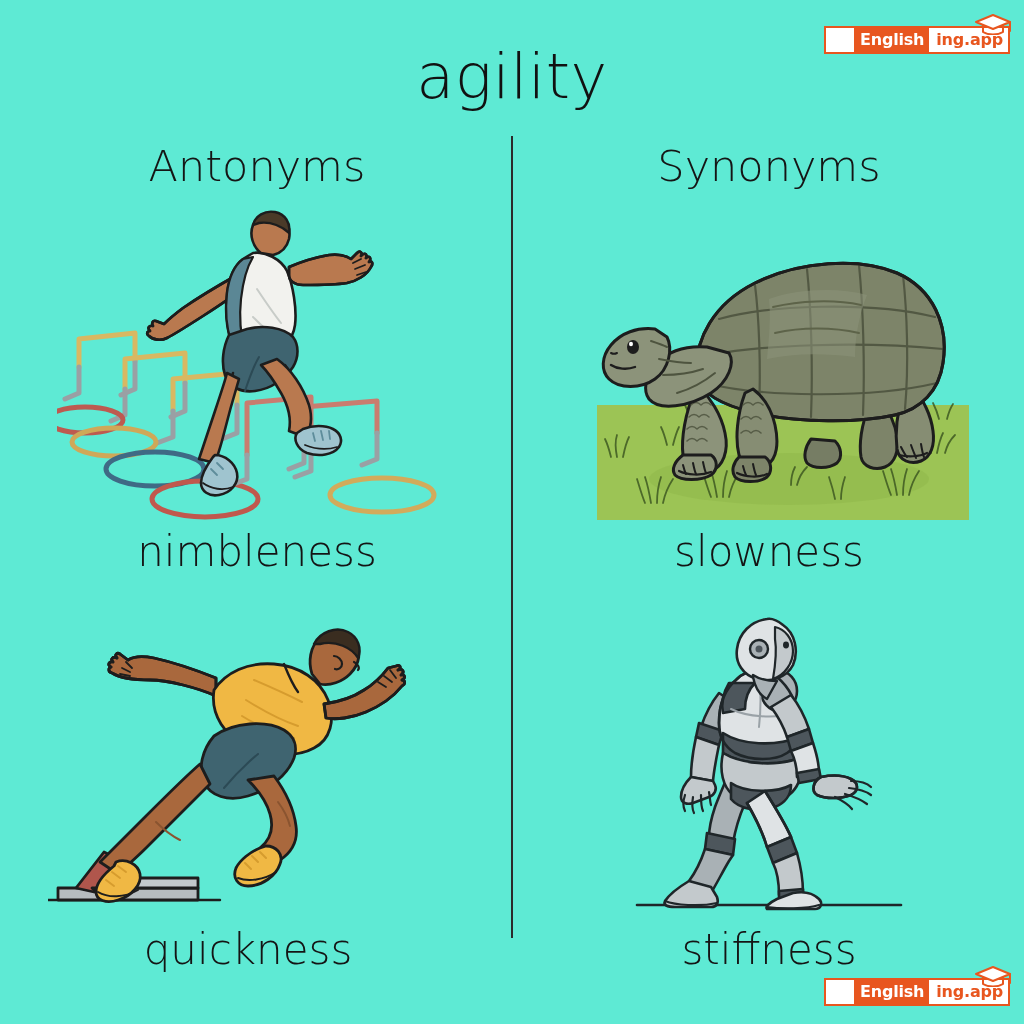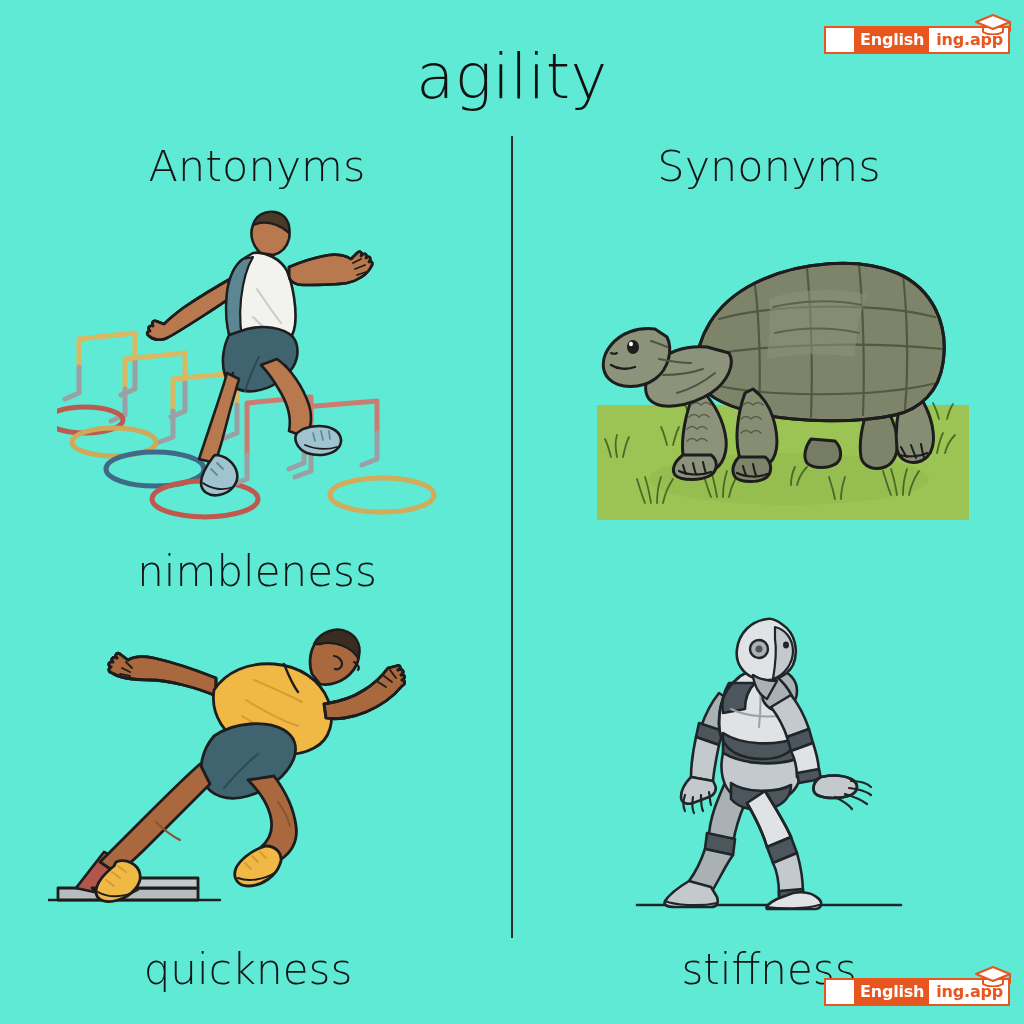--- a/index.html
+++ b/index.html
@@ -133,21 +133,20 @@
     position: absolute;
     left: 0;
     top: 324px;
     width: 470px;
     text-align: center;
     font-family: "DejaVu Sans", sans-serif;
     font-weight: 300;
     font-size: 42px;
     line-height: 52px;
     color: #141414;
-    margin-top: 20px;
   }
 </style>
 </head>
 <body>
 
 <div id="page">
 
   <div id="title">agility</div>
 
   <div class="brand" id="brand-top">
@@ -365,20 +364,21 @@
           <path d="M52 158 C58 162 68 163 76 160" fill="none" stroke="#1d1d1d" stroke-width="2.4"></path>
           <path d="M52 146 C54 147 56 147 58 146" fill="none" stroke="#1d1d1d" stroke-width="2"></path>
 
           <path d="M92 134 C98 136 104 138 108 140" fill="none" stroke="#4e543f" stroke-width="2"></path>
           <path d="M100 152 C110 154 122 156 132 156" fill="none" stroke="#4e543f" stroke-width="2"></path>
           <path d="M104 168 C116 168 132 166 144 162" fill="none" stroke="#4e543f" stroke-width="2"></path>
           <path d="M118 186 C132 182 146 174 156 166" fill="none" stroke="#4e543f" stroke-width="2"></path>
         </g>
       </svg>
     </div>
+    <div class="cell-label">slowness</div>
   </div>
 
   <div class="cell" id="cell-quickness">
     <div class="cell-art">
       <svg width="400" height="310" viewBox="0 0 400 310">
         <g stroke="#1d1d1d" stroke-width="2.8" stroke-linejoin="round" stroke-linecap="round">
 
           <line x1="0" y1="292" x2="172" y2="292" stroke="#1d1d1d" stroke-width="2.4"></line>
 
           <g>

